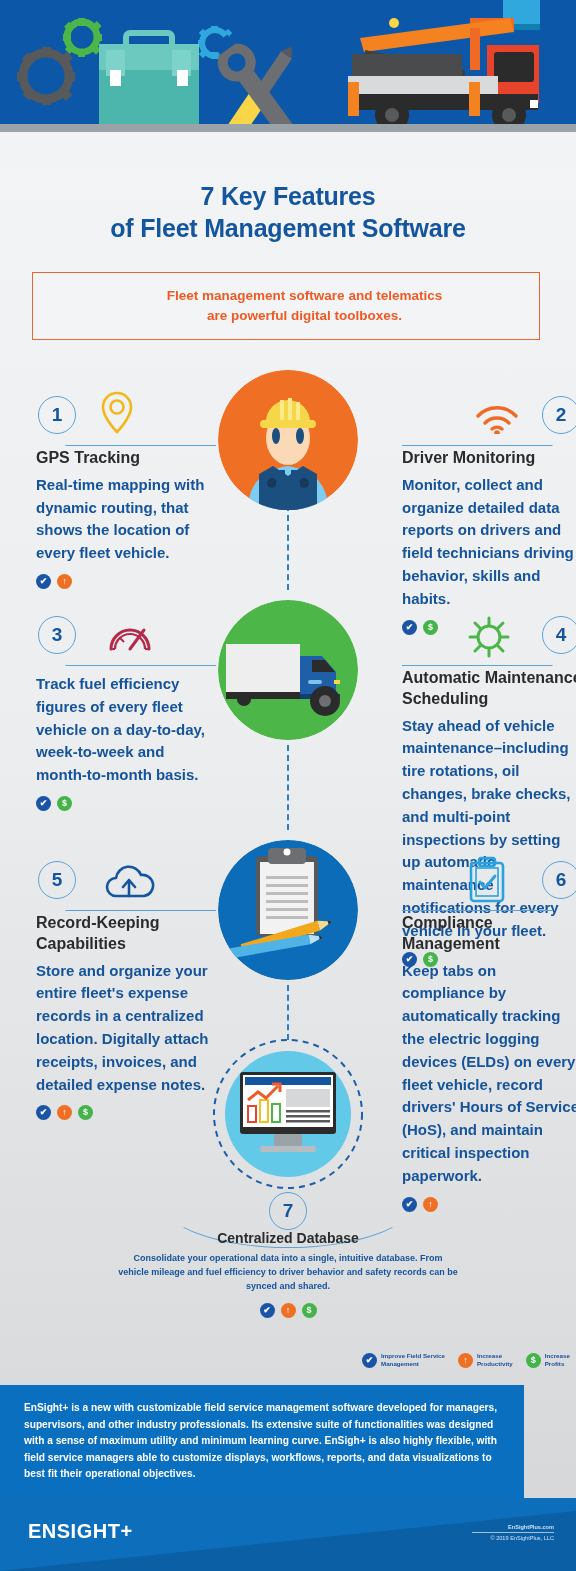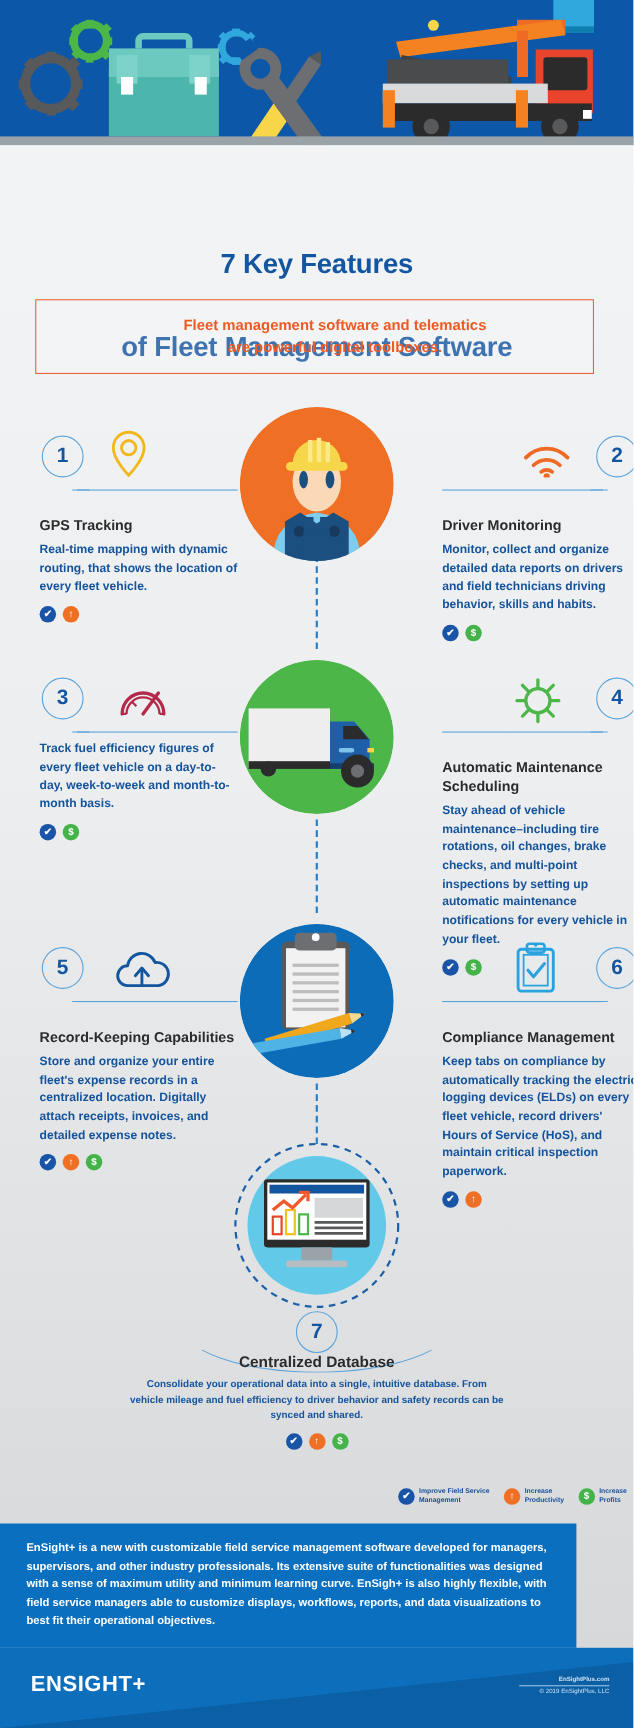--- a/index.html
+++ b/index.html
@@ -38,21 +38,20 @@
   }
 
   
   .title-wrap { position: absolute; left: 0; top: 180px; width: 576px; text-align: center; }
   .title {
     color: #14559f;
     font-size: 25px;
     font-weight: bold;
     line-height: 1.28;
     letter-spacing: -0.2px;
-    margin-top: 44px;
   }
 
   
   .callout {
     position: absolute;
     left: 32px; top: 272px;
     width: 508px; height: 68px;
     border: 1.5px solid #ef6437;
     display: flex; align-items: center; justify-content: center;
     background: rgba(255,255,255,0.18);
@@ -122,28 +121,28 @@
   }
   .feature.left .head-tick  { left: 26px; transform: skewX(25deg); }
   .feature.right .head-tick { right: 26px; transform: skewX(-25deg); }
 
   .feat-icon { position: absolute; top: 0; }
   .feature.left .feat-icon  { left: 62px; }
   .feature.right .feat-icon { right: 62px; }
 
   .feat-title {
     color: #2b2b2b;
-    font-size: 13px;
+    font-size: 16px;
     font-weight: bold;
     line-height: 1.3;
-    margin-top: 22px;
+    margin-top: 0;
   }
   .feat-body {
     color: #15539b;
-    font-size: 11px;
+    font-size: 15px;
     font-weight: bold;
     line-height: 1.52;
     margin-top: 5px;
   }
   .badges { margin-top: 9px; display: flex; gap: 6px; }
   .badge {
     width: 15px; height: 15px;
     border-radius: 50%;
     display: flex; align-items: center; justify-content: center;
     color: #fff; font-size: 9px; font-weight: bold; line-height: 1;

